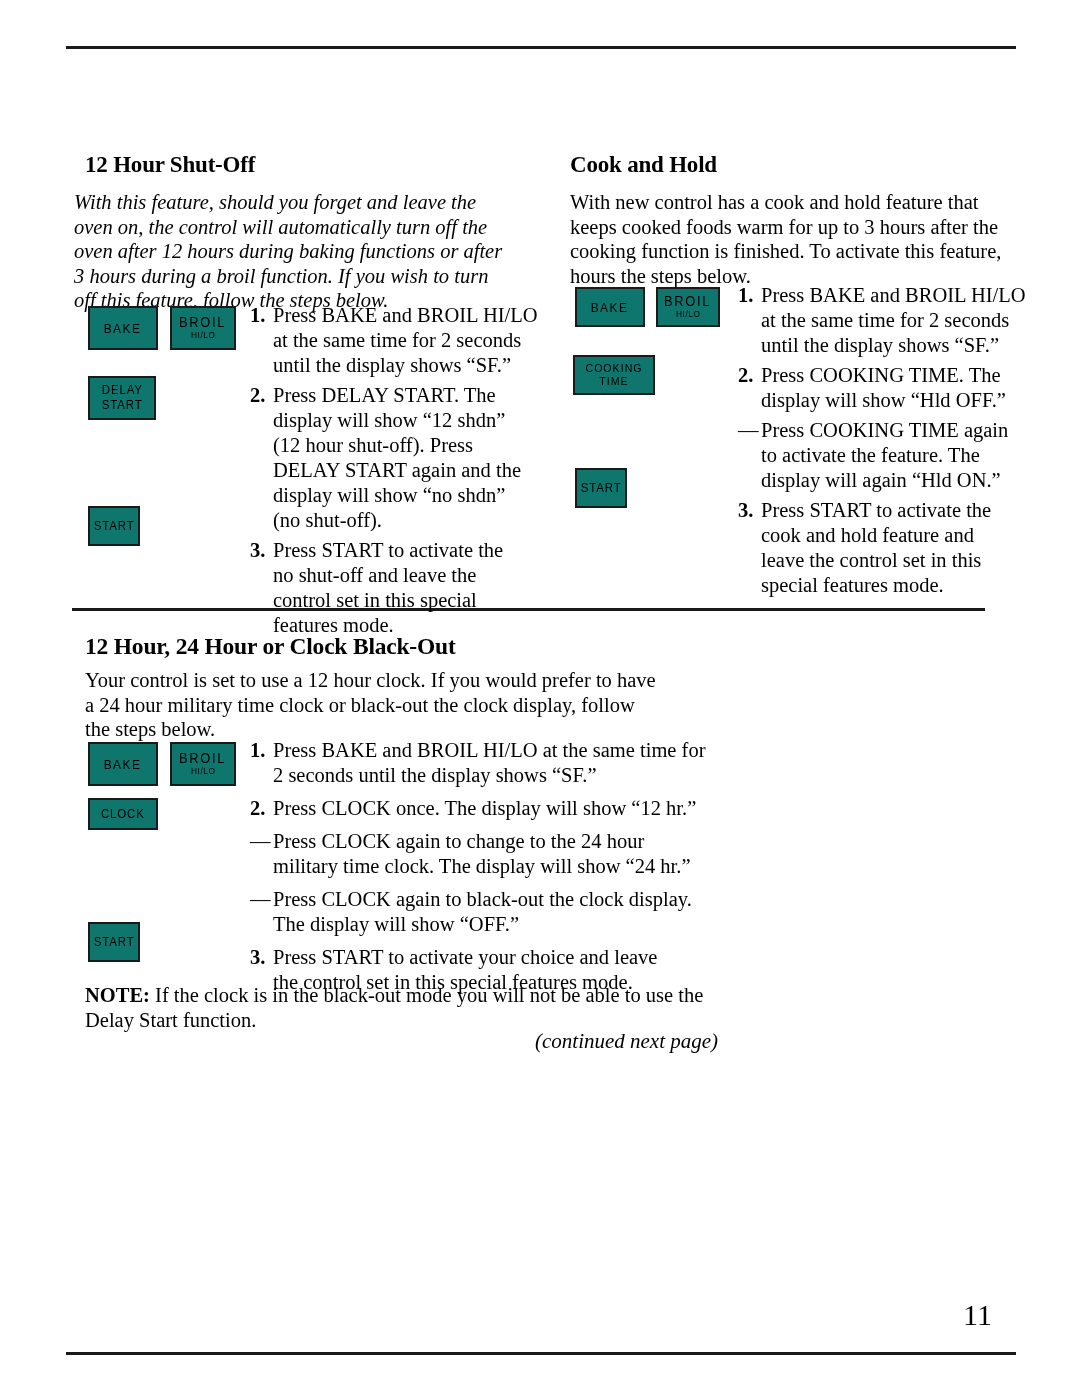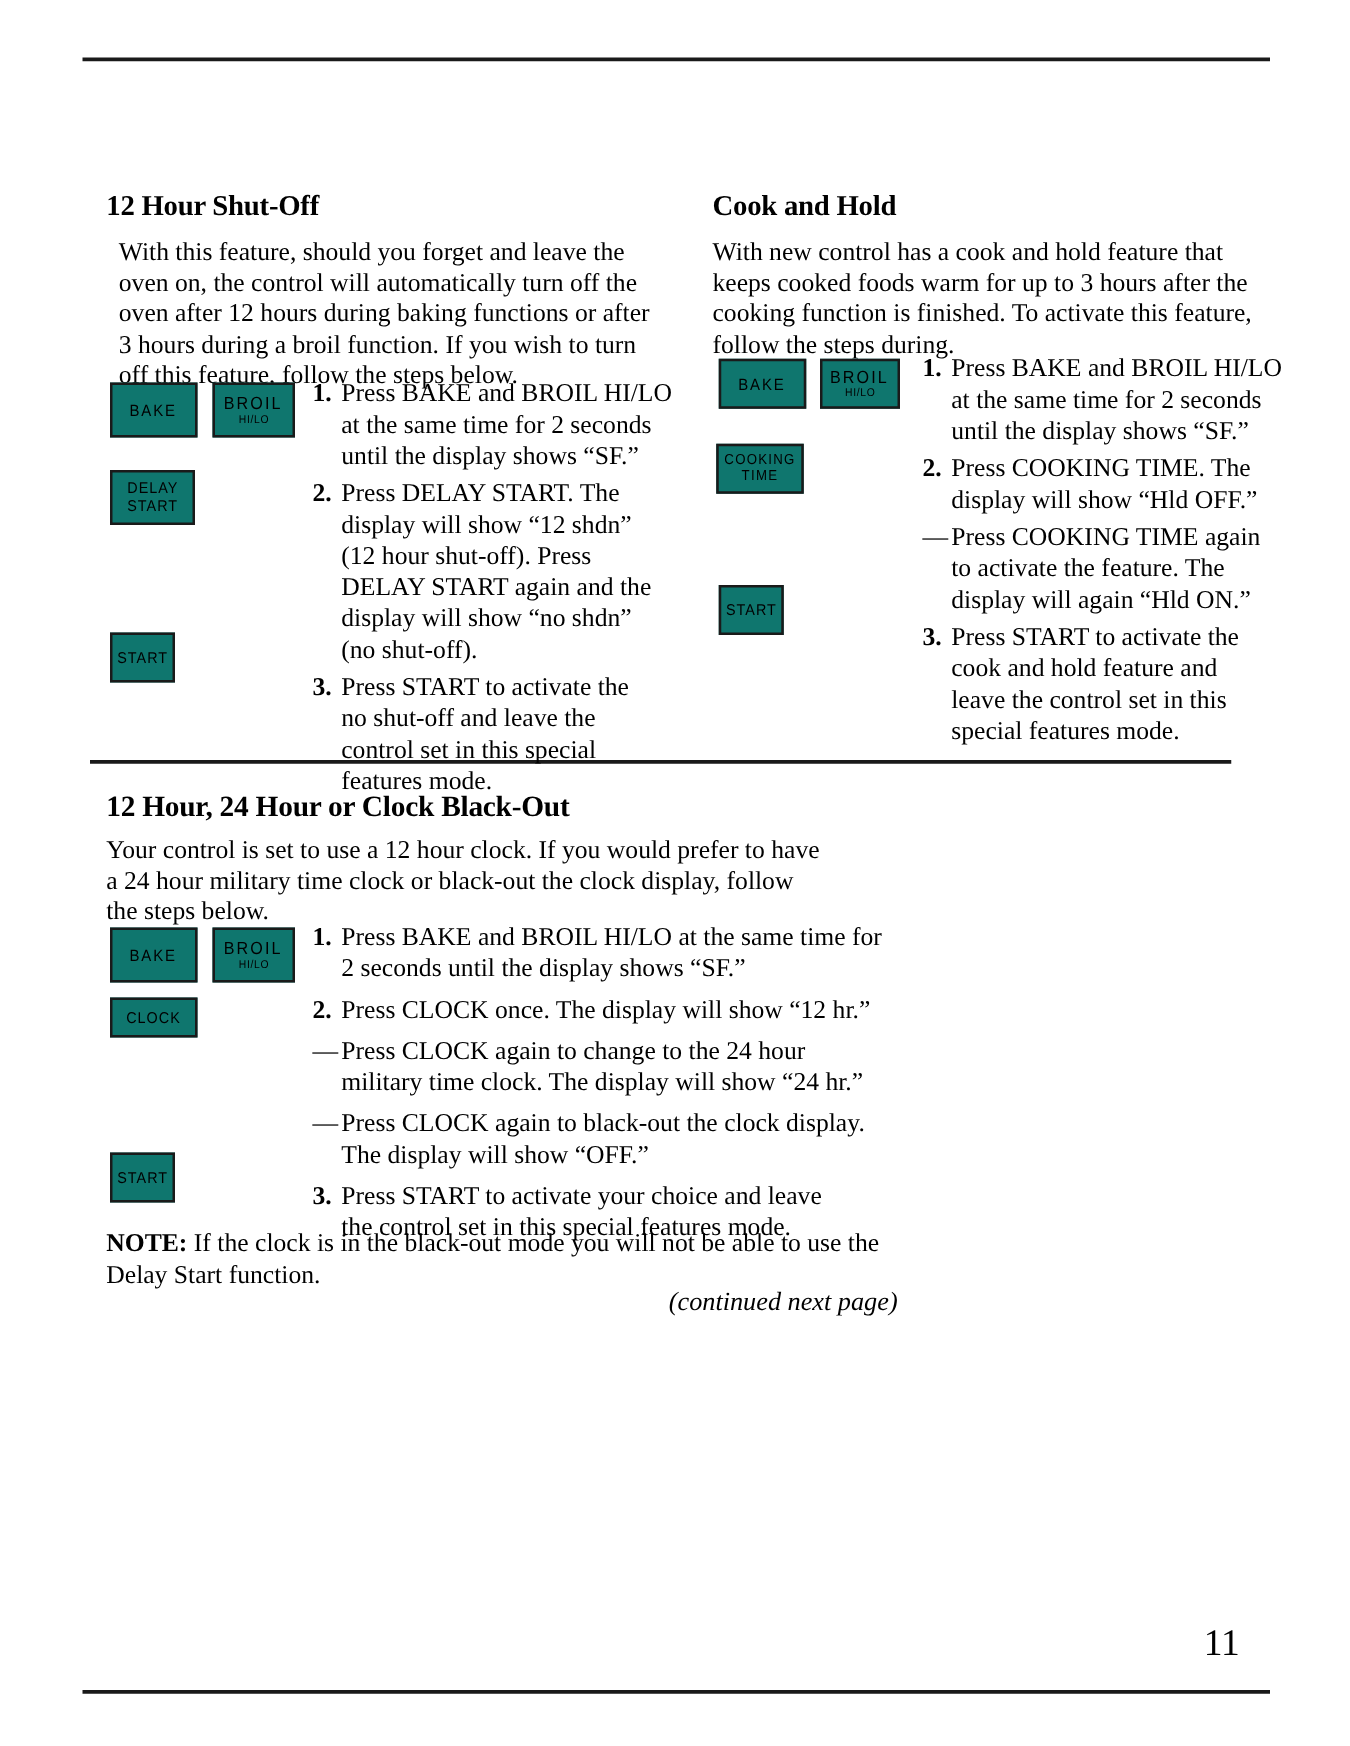--- a/index.html
+++ b/index.html
@@ -127,21 +127,21 @@
 <body>
 
 <div class="page">
 
   <div class="rule rule-top"></div>
   <div class="rule rule-mid"></div>
   <div class="rule rule-bottom"></div>
 
   <div class="heading" style="left:85px; top:152px;">12 Hour Shut-Off</div>
 
-  <div class="para" style="left:95px; top:190px;">
+  <div class="para" style="left:74px; top:190px;font-style:italic;">
     <span class="ln">With this feature, should you forget and leave the</span>
     <span class="ln">oven on, the control will automatically turn off the</span>
     <span class="ln">oven after 12 hours during baking functions or after</span>
     <span class="ln">3 hours during a broil function. If you wish to turn</span>
     <span class="ln">off this feature, follow the steps below.</span>
   </div>
 
   <div class="btn" style="left:88px; top:306px; width:70px; height:44px;">
     <span class="l1">BAKE</span>
   </div>
@@ -181,31 +181,31 @@
       <span class="ln">features mode.</span>
     </div>
   </div>
 
   <div class="heading" style="left:570px; top:152px;">Cook and Hold</div>
 
   <div class="para" style="left:570px; top:190px;">
     <span class="ln">With new control has a cook and hold feature that</span>
     <span class="ln">keeps cooked foods warm for up to 3 hours after the</span>
     <span class="ln">cooking function is finished. To activate this feature,</span>
-    <span class="ln">follow the steps during.</span>
+    <span class="ln">hours the steps below.</span>
   </div>
 
   <div class="btn" style="left:575px; top:287px; width:70px; height:40px;">
     <span class="l1">BAKE</span>
   </div>
   <div class="btn sub" style="left:656px; top:287px; width:64px; height:40px; flex-direction:column;">
     <span class="l1">BROIL</span>
     <span class="l2">HI/LO</span>
   </div>
-  <div class="btn cooking" style="left:573px; top:355px; width:70px; height:40px; flex-direction:column;">
+  <div class="btn cooking" style="left:573px; top:355px; width:82px; height:40px; flex-direction:column;">
     <span class="l1">COOKING</span>
     <span class="l2">TIME</span>
   </div>
   <div class="btn small" style="left:575px; top:468px; width:52px; height:40px;">
     <span class="l1">START</span>
   </div>
 
   <div class="steps" style="left:738px; top:283px; width:290px;">
     <div class="step" style="margin-bottom:5px;">
       <span class="marker">1.</span>

